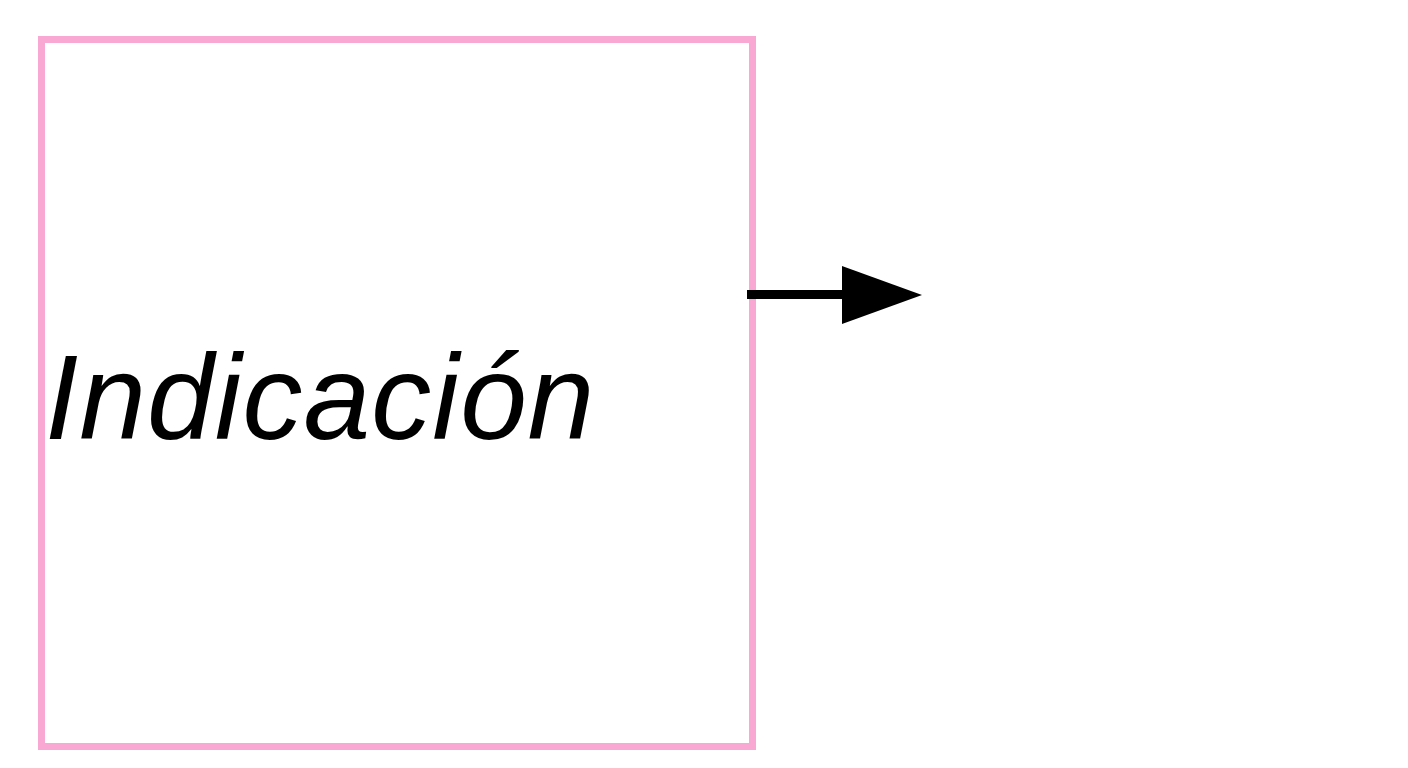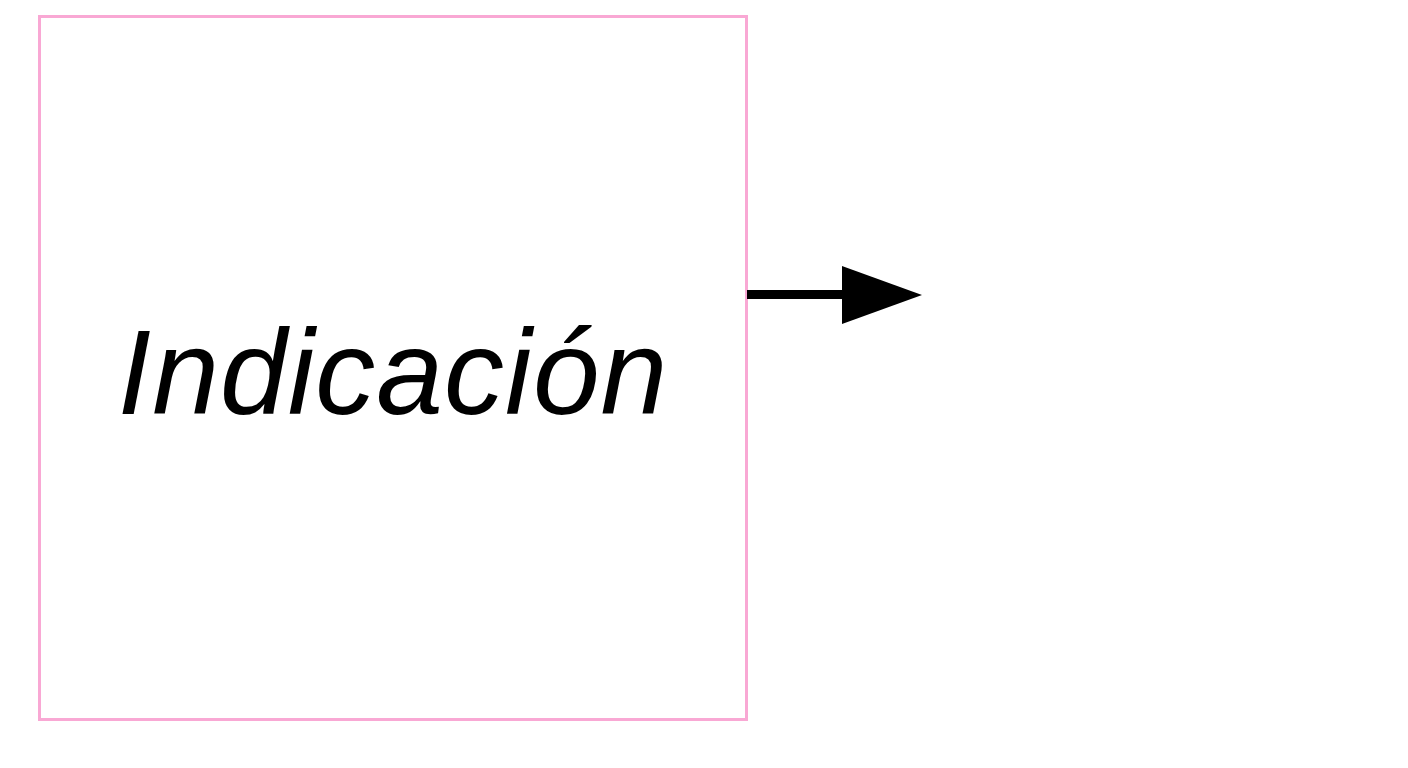--- a/index.html
+++ b/index.html
@@ -12,28 +12,27 @@
     }
     .canvas {
       position: relative;
       width: 1408px;
       height: 768px;
       background: #ffffff;
     }
     .box {
       position: absolute;
       left: 38px;
-      top: 15px;
+      top: 36px;
       width: 704px;
       height: 700px;
-      border: 3px solid #f9a8d4;
+      border: 7px solid #f9a8d4;
       box-sizing: content-box;
       display: flex;
       align-items: center;
-      justify-content: center;
     }
     .box-label {
       font-family: "Liberation Sans", sans-serif;
       font-style: italic;
       font-size: 120px;
       color: #000000;
       letter-spacing: 1px;
       line-height: 1;
       margin-top: 8px;
     }

